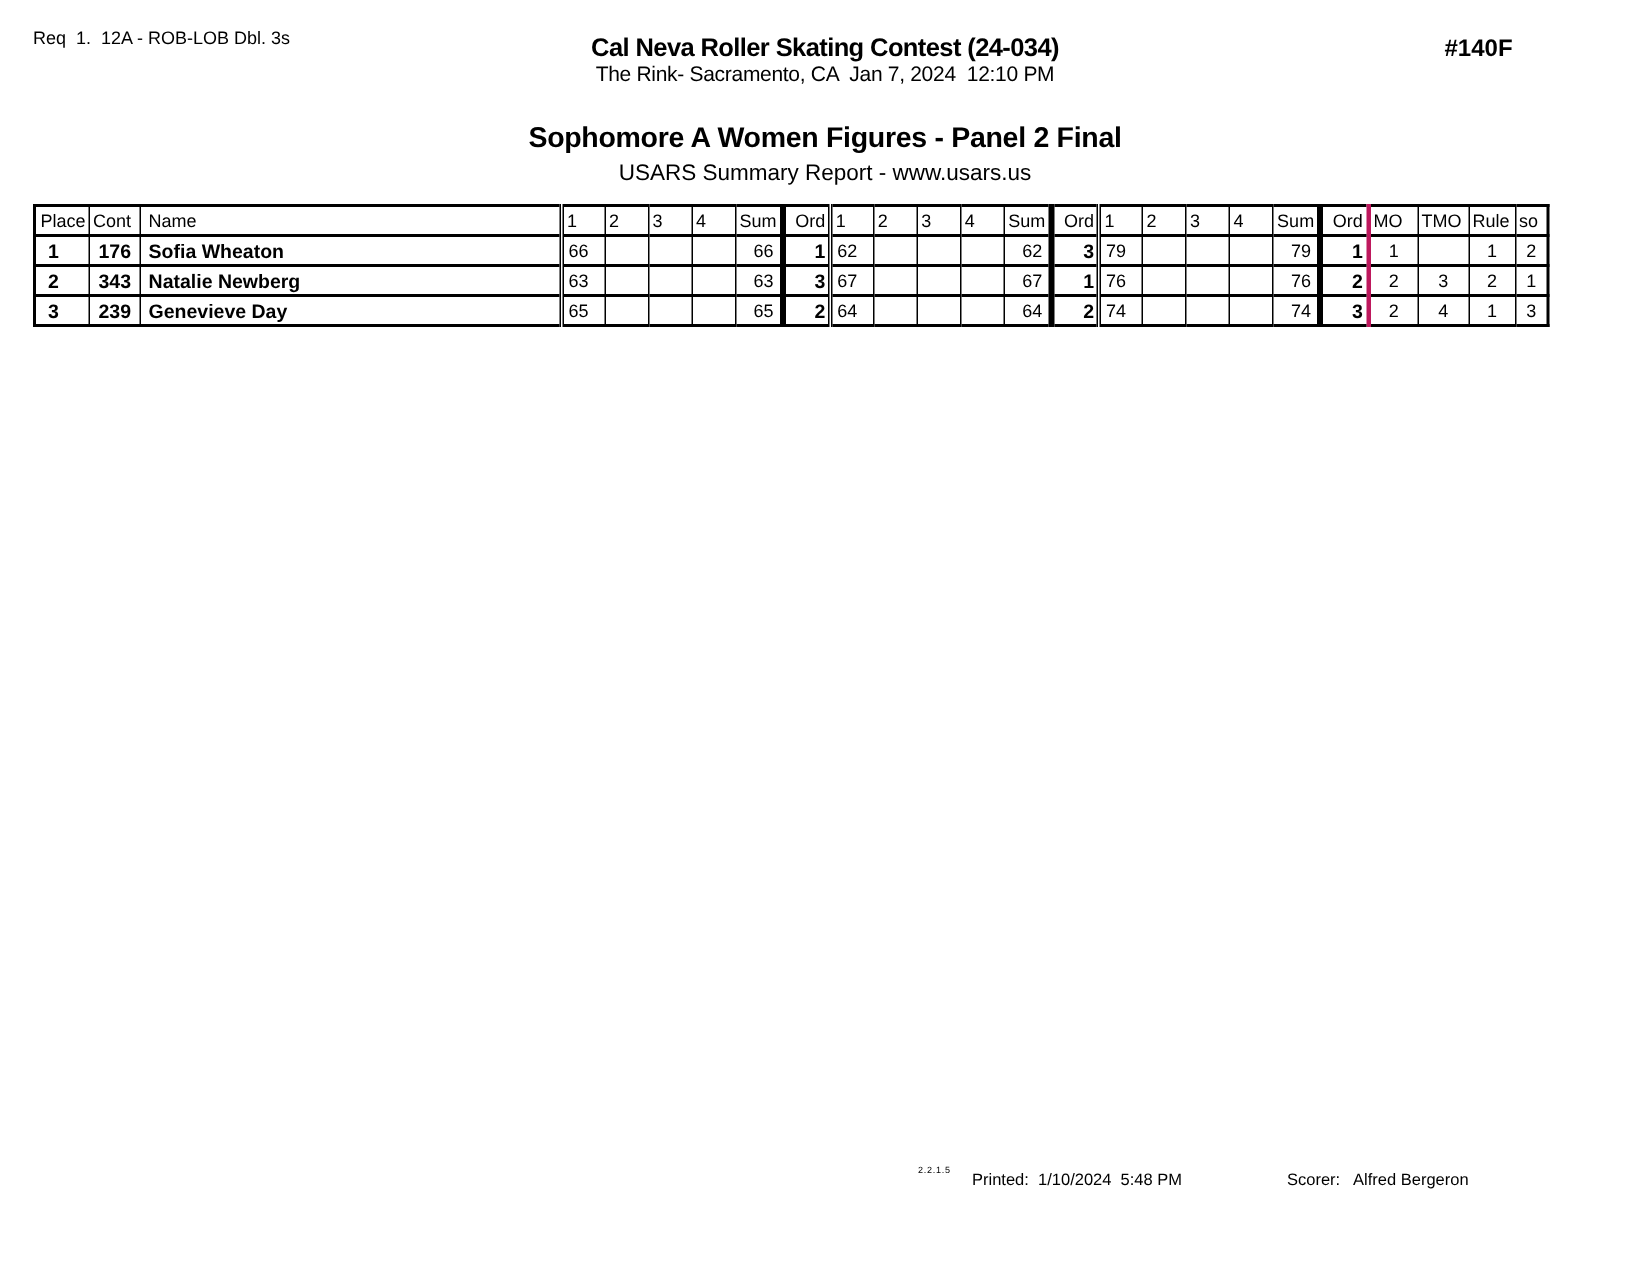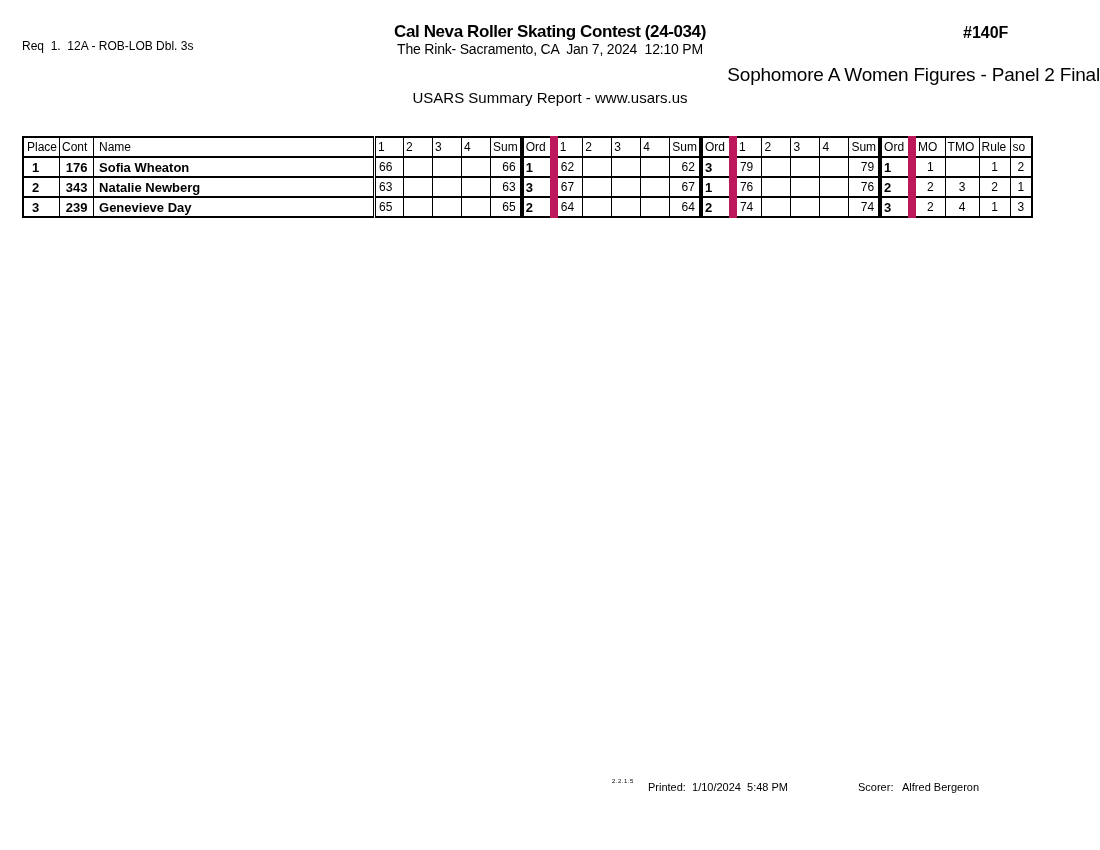--- a/index.html
+++ b/index.html
@@ -1,41 +1,41 @@
 <!DOCTYPE html>
 <html><head>
 <meta charset="utf-8">
 <style>
   html,body{margin:0;padding:0;}
   body{
     width:1100px;height:850px;background:#ffffff;color:#000;
     font-family:"Liberation Sans", sans-serif;position:relative;overflow:hidden;
   }
-  .hdr-left{position:absolute;left:22px;top:39px;font-size:12px;white-space:pre;}
+  .hdr-left{position:absolute;left:22px;top:18px;font-size:12px;white-space:pre;}
   .hdr-center{position:absolute;left:0;top:22px;width:1100px;text-align:center;}
   .title{font-size:17px;font-weight:bold;letter-spacing:-0.4px;line-height:19px;}
   .venue{font-size:14px;line-height:17px;white-space:pre;letter-spacing:-0.2px;}
-  .event{font-size:19px;font-weight:normal;letter-spacing:-0.2px;margin-top:5px;line-height:23px;text-align:right;}
+  .event{font-size:19px;font-weight:bold;letter-spacing:-0.2px;margin-top:23px;line-height:23px;}
   .report{font-size:15px;margin-top:3px;line-height:18px;}
   .doc-num{position:absolute;left:963px;top:24px;font-size:16px;font-weight:bold;}
 
   table{position:absolute;left:22px;top:136px;border-collapse:collapse;table-layout:fixed;}
   th,td{
     border:1px solid #000;border-top-width:2px;border-bottom-width:2px;
     font-size:12px;font-weight:normal;height:18px;padding:0 2px;
     overflow:hidden;white-space:nowrap;vertical-align:middle;text-align:left;
   }
   tr.judges td{border:1px solid #000;height:20px;font-size:11px;padding-left:4px;white-space:pre;}
   td.corner{border:none;}
   .first{border-left-width:2px;}
   .last{border-right-width:2px;}
   th.h-place{padding-left:3px;}
   th.h-cont,th.h-num,th.h-r{}
   th.h-name{padding-left:5px;}
-  th.ord,td.ord{border-left:4px solid #000;border-right:8px solid #be185d;text-align:left;}
+  th.ord,td.ord{border-left:4px solid #000;border-right:3px solid #be185d;text-align:right;}
   th.j1,td.j1{border-left:3px double #000;}
   td.place{font-weight:bold;font-size:13px;padding-left:8px;}
   td.cont{font-weight:bold;font-size:13px;text-align:center;}
   td.name{font-weight:bold;font-size:13px;padding-left:5px;}
   td.score{padding-left:3px;}
   td.sum{text-align:right;padding-right:4px;}
   td.ord{font-weight:bold;font-size:13px;}
   td.rcol{text-align:center;}
 
   .f-version{position:absolute;left:612px;top:778px;font-size:6px;letter-spacing:0.5px;}

